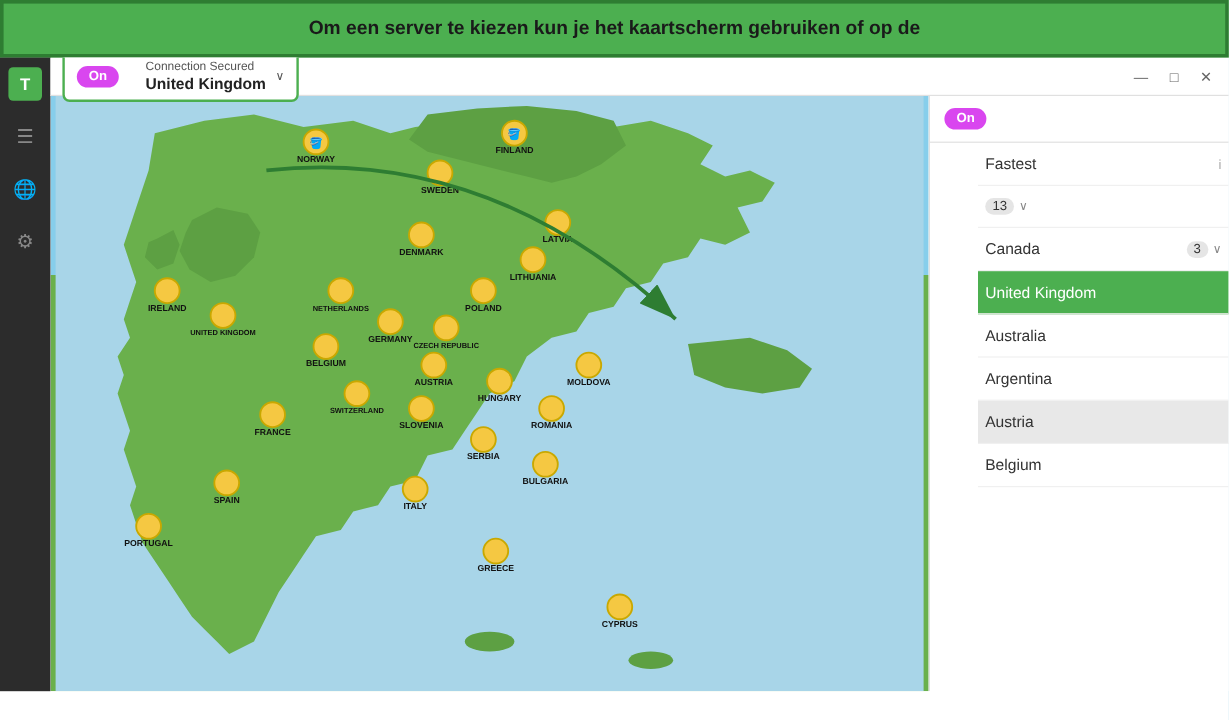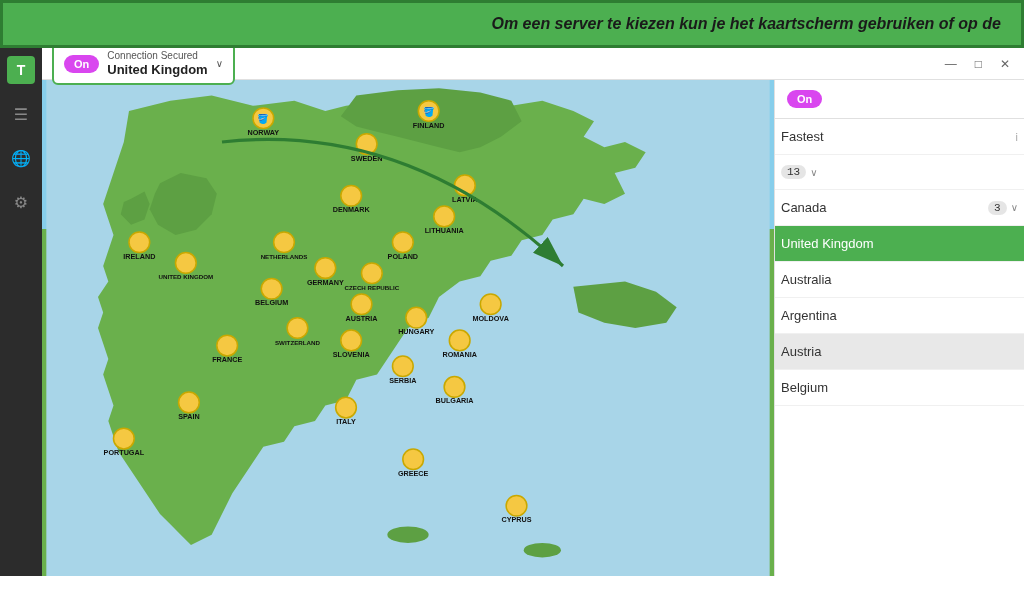--- a/index.html
+++ b/index.html
@@ -8,27 +8,26 @@
       height: 600px;
       overflow: hidden;
       font-family: 'Segoe UI', Arial, sans-serif;
       background: #fff;
     }
 
     
     .top-banner {
       background: #4caf50;
       border: 3px solid #2e7d32;
-      text-align: right;
+      text-align: center;
       padding: 10px 20px;
       font-size: 16px;
       font-weight: bold;
       color: #1a1a1a;
       line-height: 1.4;
-      font-style: italic;
     }
 
     
     .app-container {
       display: flex;
       width: 100%;
       height: calc(600px - 72px);
       position: relative;
     }
 
@@ -107,20 +106,21 @@
       font-size: 11px;
       color: #555;
       line-height: 1.2;
     }
 
     .connection-label span {
       display: block;
       font-size: 13px;
       color: #222;
       font-weight: 600;
+      margin-left: 14px;
     }
 
     .window-controls {
       display: flex;
       gap: 10px;
     }
 
     .win-btn {
       font-size: 12px;
       color: #666;
@@ -173,20 +173,21 @@
     }
 
     .server-item {
       display: flex;
       align-items: center;
       padding: 10px 6px;
       border-bottom: 1px solid #f0f0f0;
       cursor: pointer;
       font-size: 13px;
       color: #333;
+      margin-left: 40px;
     }
 
     .server-item.active {
       background: #4caf50;
       color: #fff;
     }
 
     .server-item.highlighted {
       background: #e8e8e8;
     }
@@ -194,21 +195,20 @@
     .server-name {
       flex: 1;
     }
 
     .server-count {
       font-size: 11px;
       background: rgba(0,0,0,0.1);
       border-radius: 10px;
       padding: 1px 6px;
       margin-right: 4px;
-      font-family: Liberation Mono, monospace;
     }
 
     .server-chevron {
       font-size: 10px;
       color: #888;
     }
 
     .info-icon {
       font-size: 11px;
       color: #aaa;

